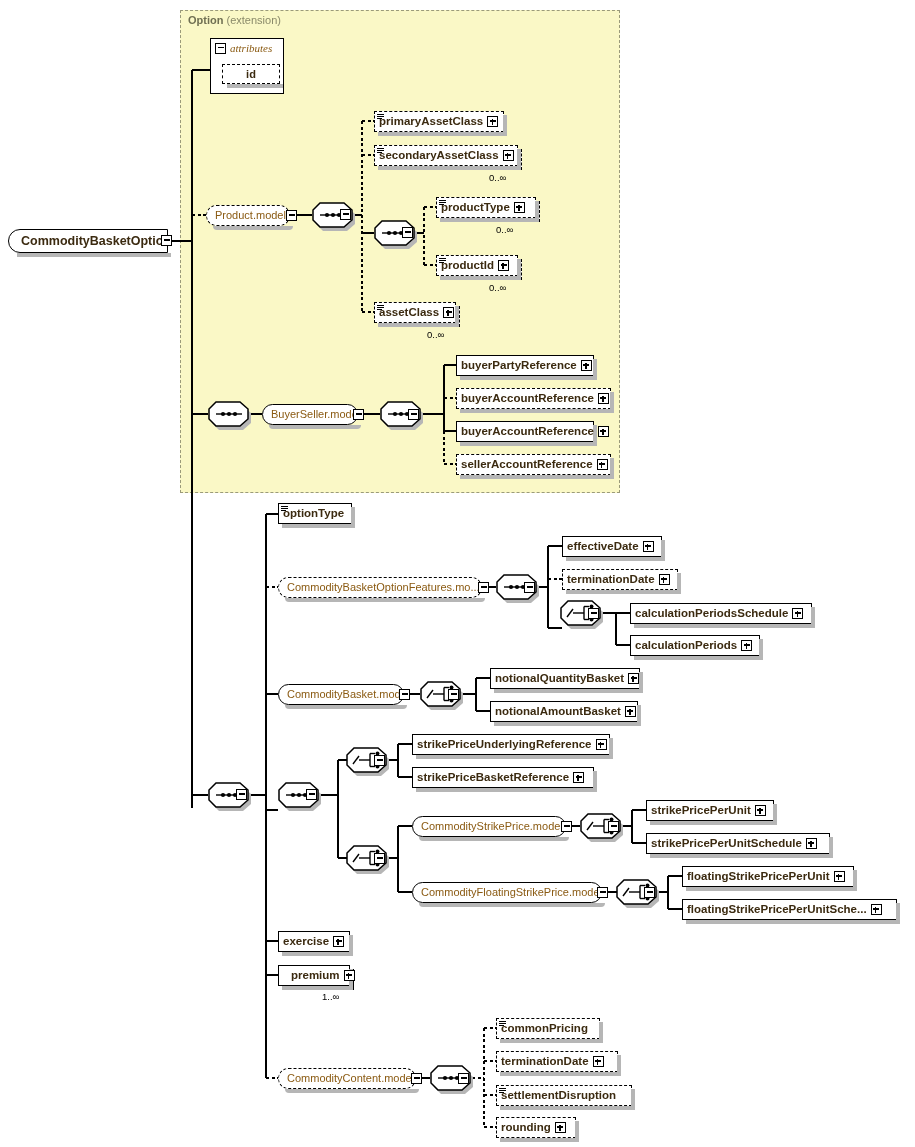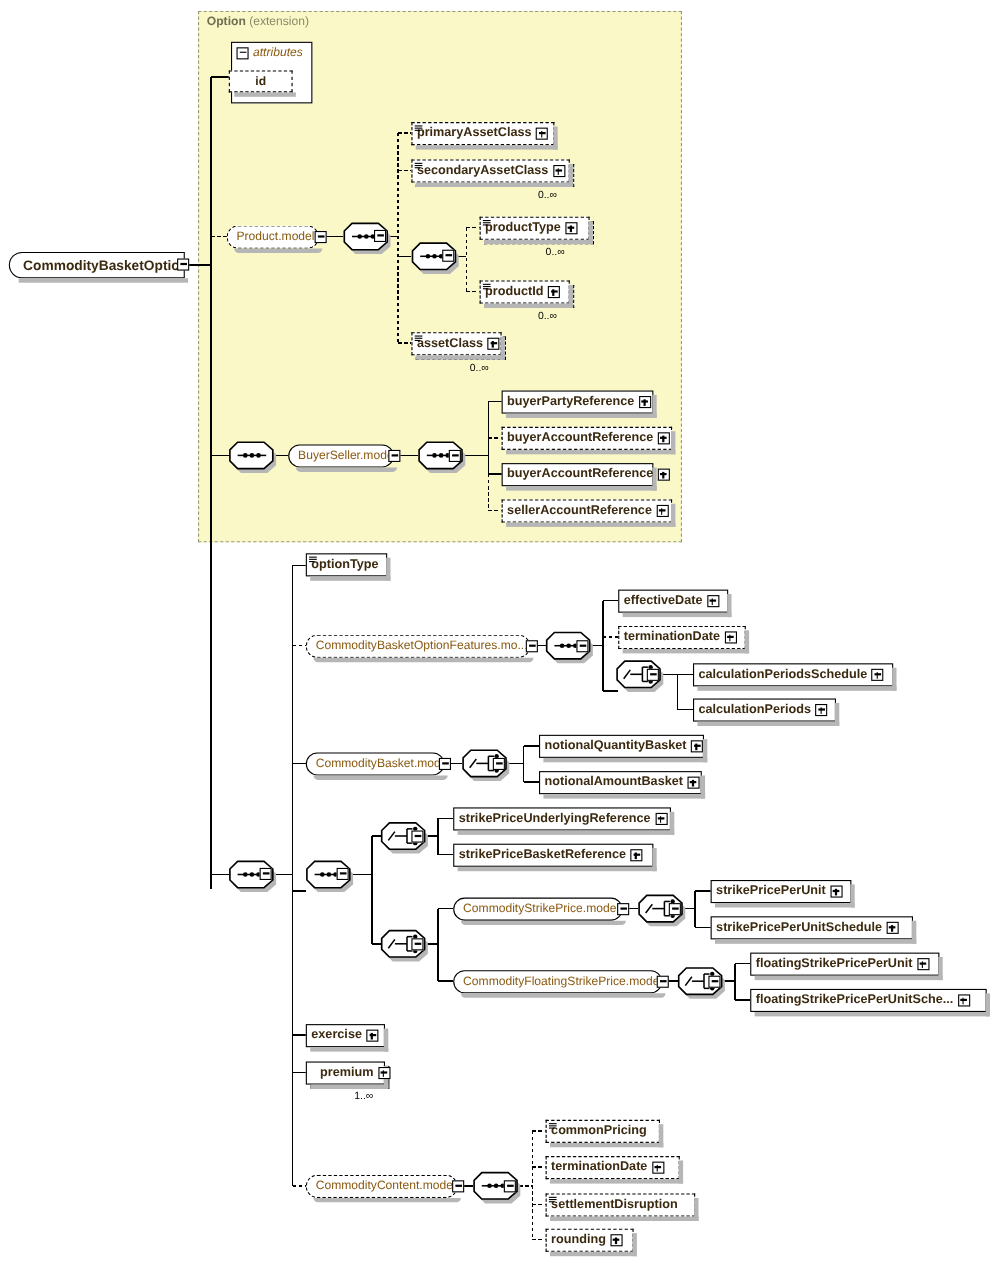--- a/index.html
+++ b/index.html
@@ -179,20 +179,21 @@
     border: 1.5px solid #000;
     z-index: 4;
   }
   .attrbox-hdr {
     position: absolute; left: 4px; top: 3px;
     display: flex; align-items: center;
   }
   .attrbox-hdr .lbl {
     font-size: 11px; font-style: italic; color: #8a5a12;
     margin-left: 4px;
+    font-family: Liberation Serif, serif;
   }
   .attr-item {
     position: absolute;
     box-sizing: border-box;
     background: #fff;
     border: 1.4px dashed #000;
     display: flex; align-items: center; justify-content: center;
     z-index: 5;
   }
   .attr-item .lbl { font-size: 11px; font-weight: bold; color: #3b2a10; }
@@ -326,21 +327,21 @@
   </div>
 
   <div class="attrbox" style="left:210px; top:38px; width:74px; height:56px;">
     <div class="attrbox-hdr">
       <span class="expander" style="position:relative; left:0; top:0;">
           <span class="h"></span>
         </span>
       <span class="lbl">attributes</span>
     </div>
   </div>
-  <div class="attr-item" style="left:208px; top:64px; width:58px; height:20px;">
+  <div class="attr-item" style="left:222px; top:64px; width:58px; height:20px;">
     <span class="lbl">id</span>
   </div>
 
   <div class="grpref opt" style="left:206px; top:205px; width:84px;">
     <span class="lbl">Product.model</span>
   </div>
   <div class="expander" style="left:286px; top:210px;">
       <span class="h"></span>
     </div>
 

